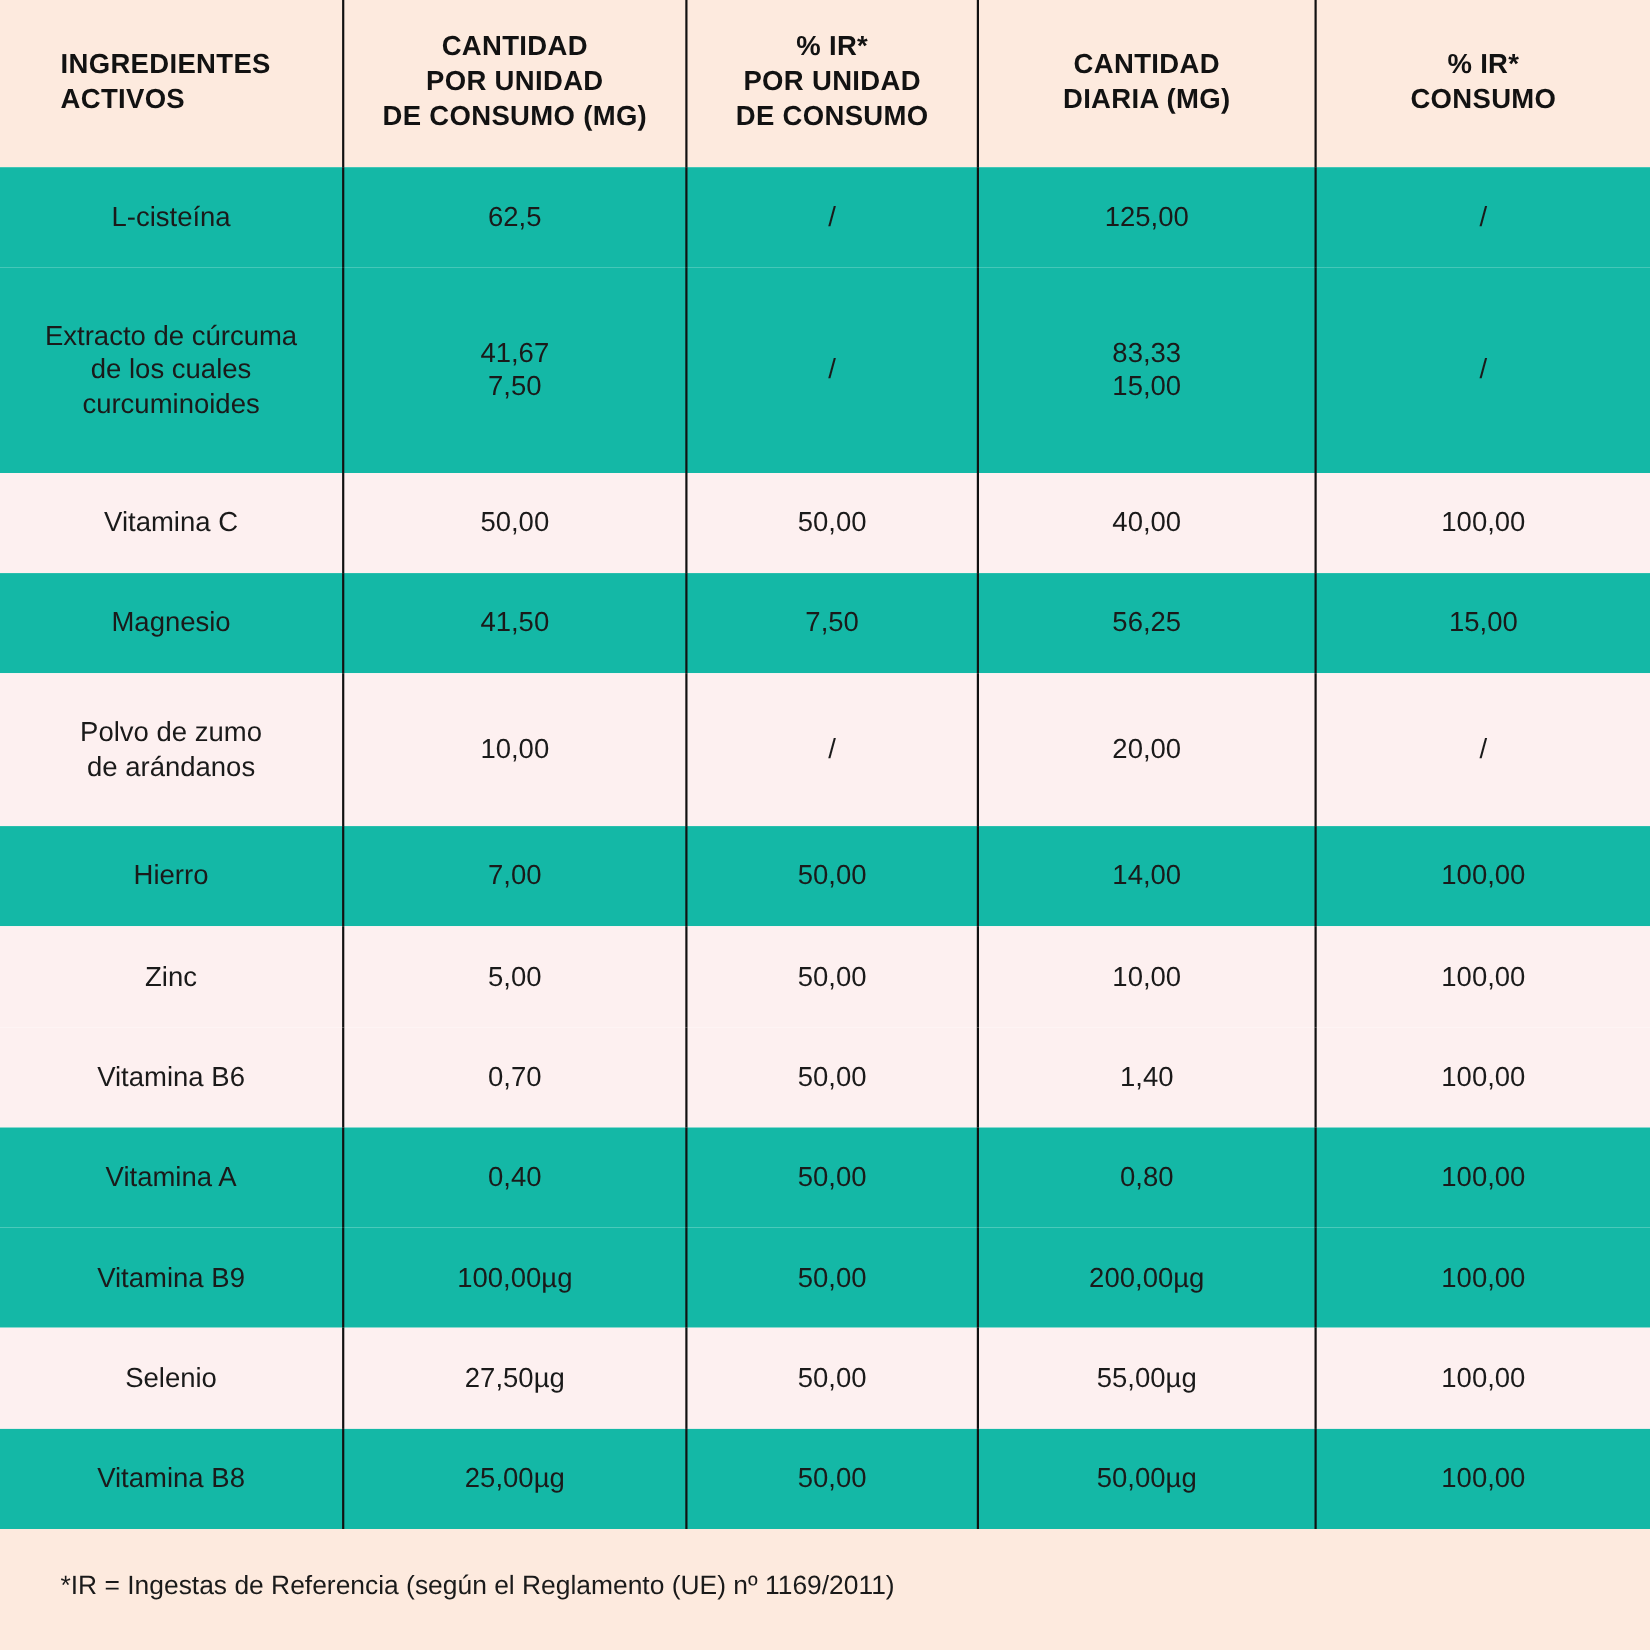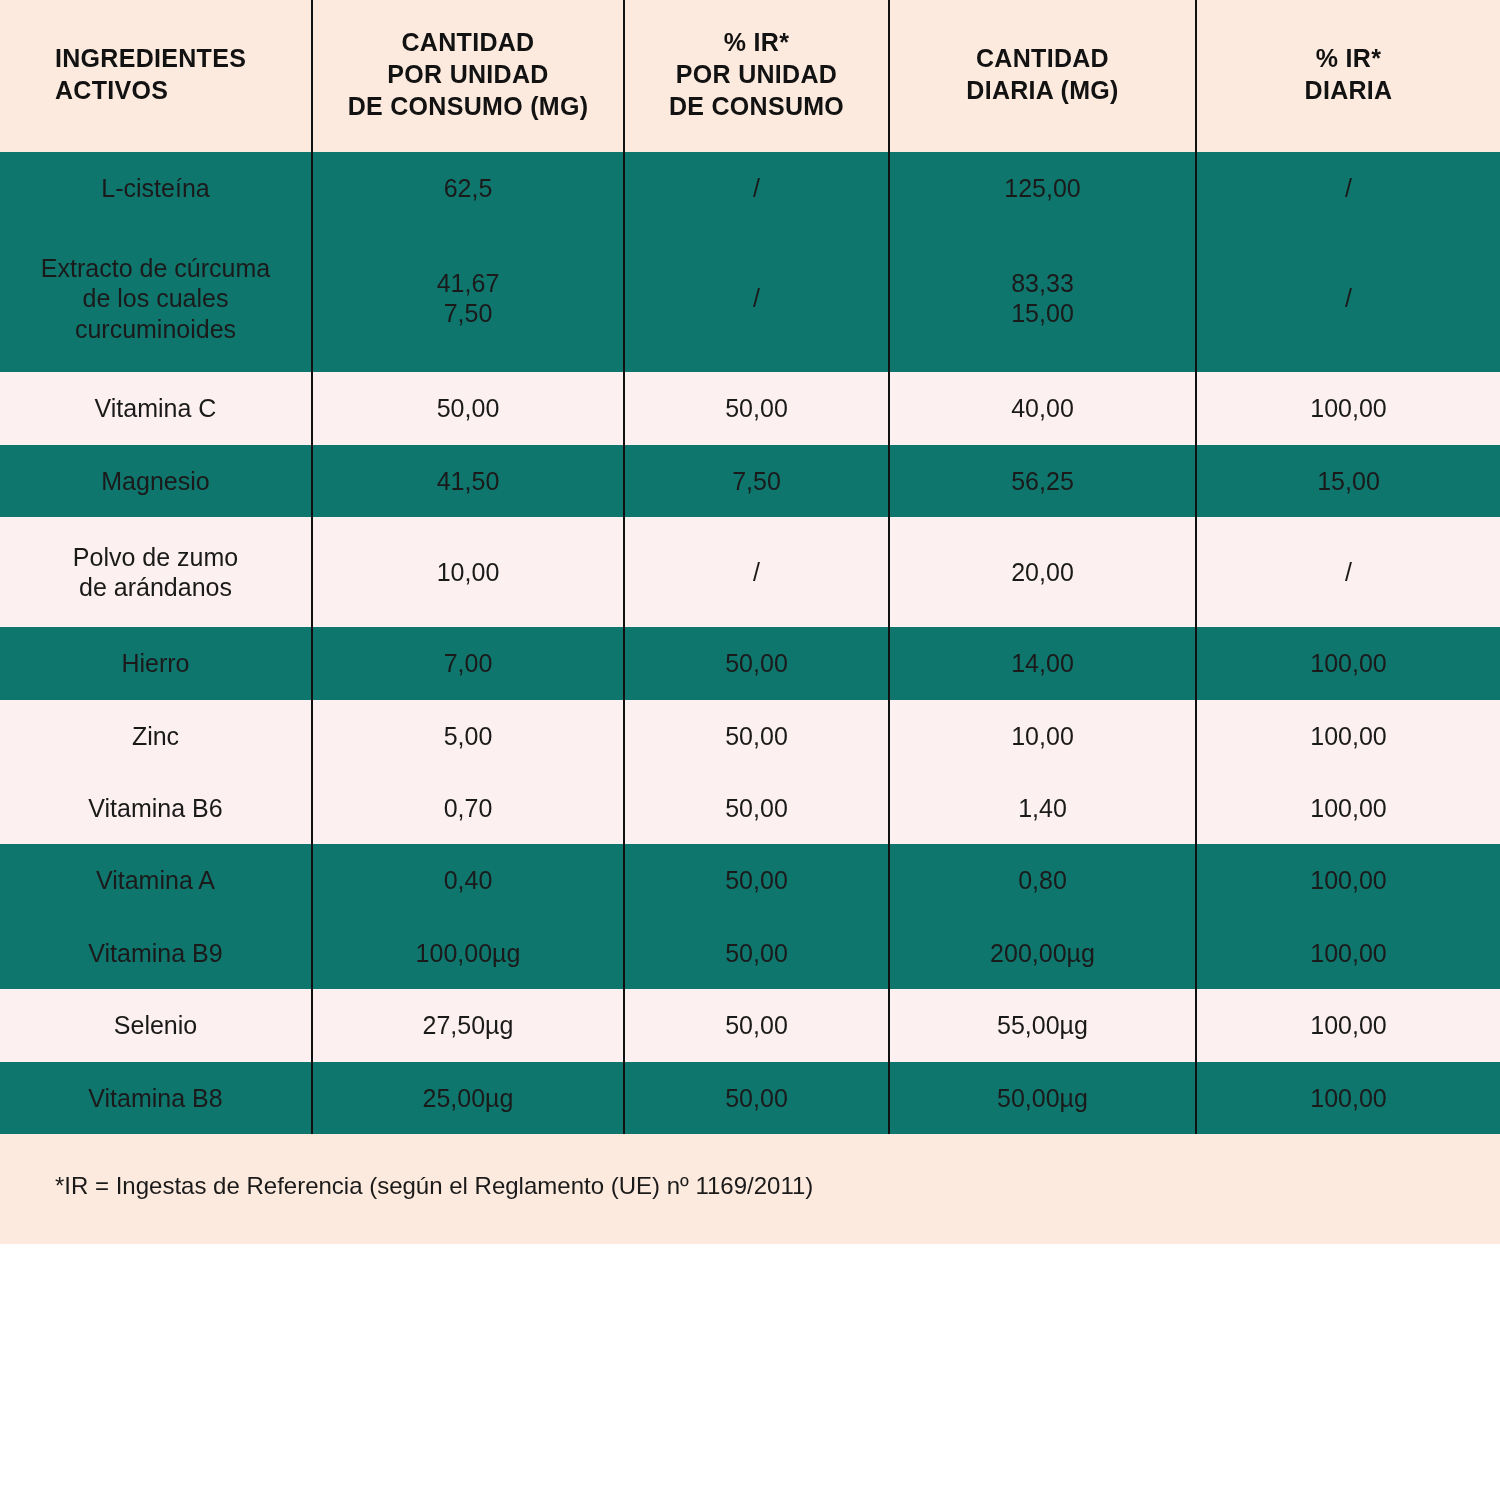--- a/index.html
+++ b/index.html
@@ -5,21 +5,21 @@
   * { box-sizing: border-box; }
   html, body {
     margin: 0; padding: 0;
     width: 1500px; height: 1500px;
     background: #ffffff;
     font-family: "Liberation Sans", sans-serif;
     color: #1a1a1a;
   }
   #nutrition-table {
     width: 1500px;
-    height: 1244px;
+    height: 1500px;
     position: relative;
     border-collapse: collapse;
     table-layout: fixed;
   }
   table { border-collapse: collapse; width: 1500px; table-layout: fixed; }
 
   col.c0 { width: 312px; }
   col.c1 { width: 312px; }
   col.c2 { width: 265px; }
   col.c3 { width: 307px; }
@@ -41,21 +41,21 @@
 
   tbody td {
     font-size: 25px;
     text-align: center;
     vertical-align: middle;
     padding: 14px 8px;
     line-height: 1.22;
     color: #1a1a1a;
     font-weight: 400;
   }
-  tbody tr.odd td { background: #0f766e; }
+  tbody tr.odd td { background: #14b8a6; }
   tbody tr.even td { background: #fdf0f0; }
 
   
   tbody td.sep, thead th.sep { border-left: 2px solid #111; }
   thead th.sep { border-left: 2px solid #111; }
 
   .two-line { white-space: pre-line; }
 
   tfoot td {
     background: #fdeade;
@@ -94,21 +94,21 @@
         <span class="hdr-line">% IR*</span>
         <span class="hdr-line">POR UNIDAD</span>
         <span class="hdr-line">DE CONSUMO</span>
       </th>
       <th class="sep">
         <span class="hdr-line">CANTIDAD</span>
         <span class="hdr-line">DIARIA (MG)</span>
       </th>
       <th class="sep">
         <span class="hdr-line">% IR*</span>
-        <span class="hdr-line">DIARIA</span>
+        <span class="hdr-line">CONSUMO</span>
       </th>
     </tr>
   </thead>
   <tbody>
       <tr class="odd">
         <td class="two-line">L-cisteína</td>
         <td class="two-line sep">62,5</td>
         <td class="two-line sep">/</td>
         <td class="two-line sep">125,00</td>
         <td class="two-line sep">/</td>

